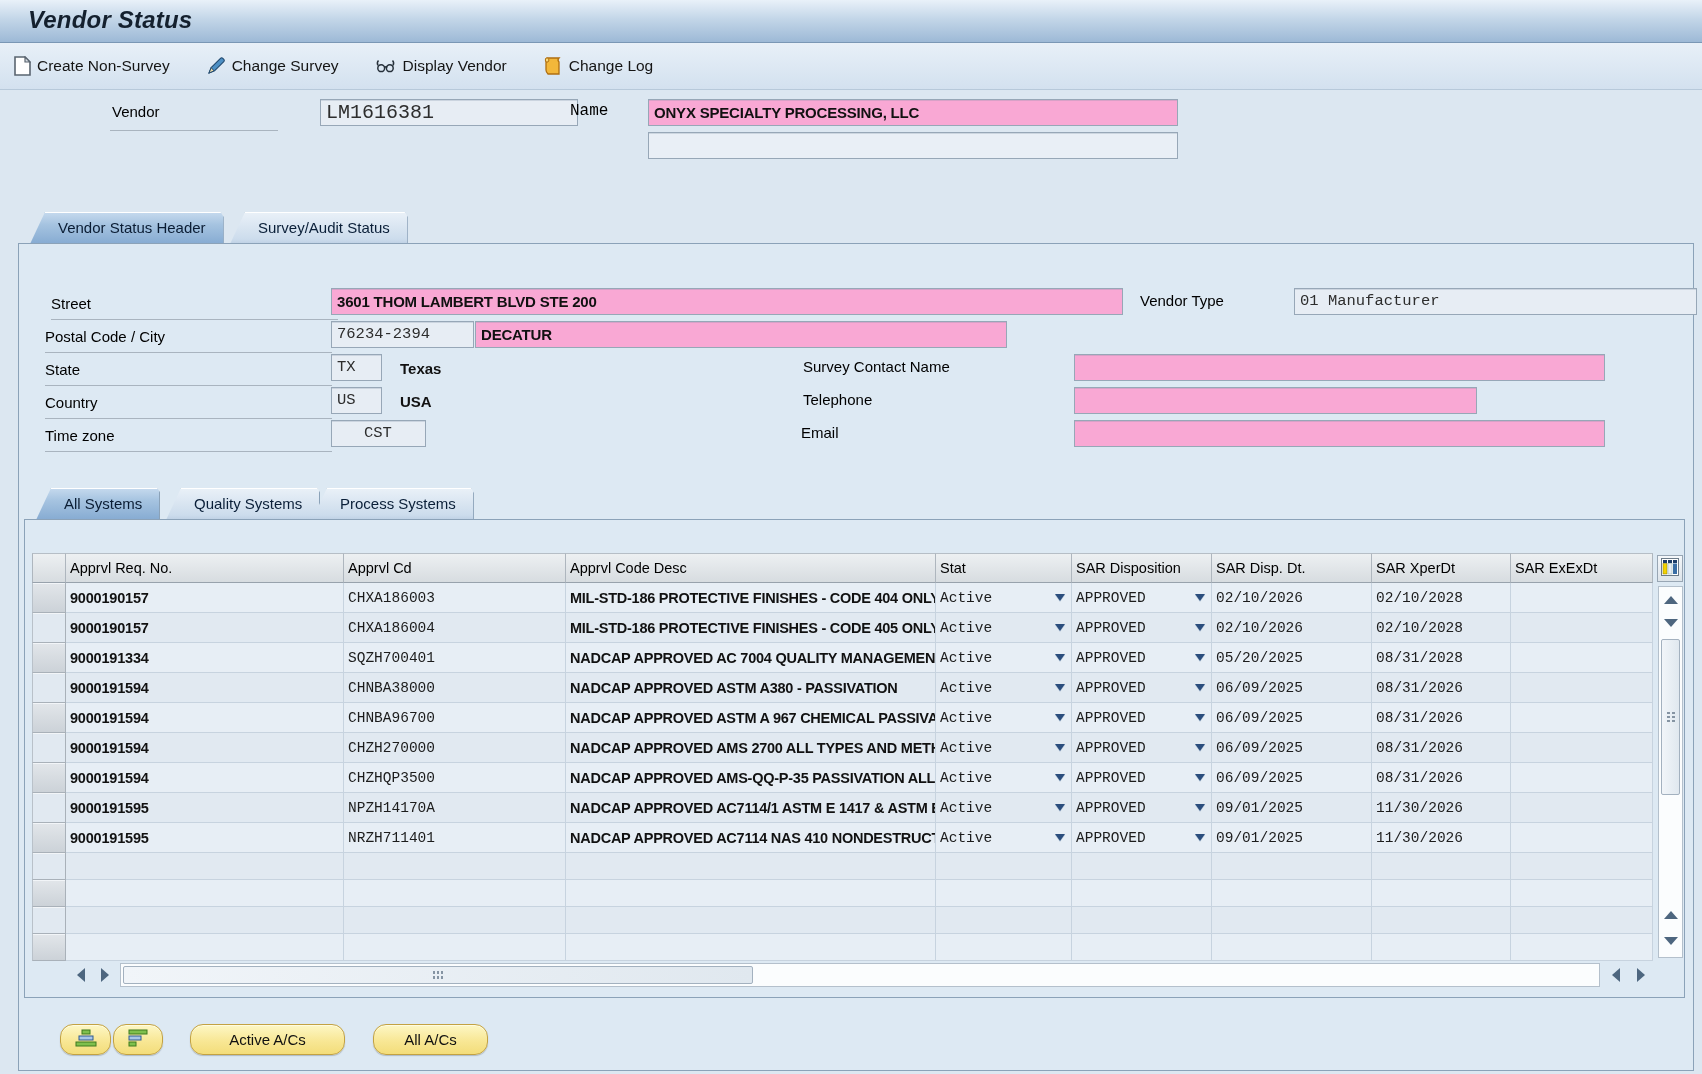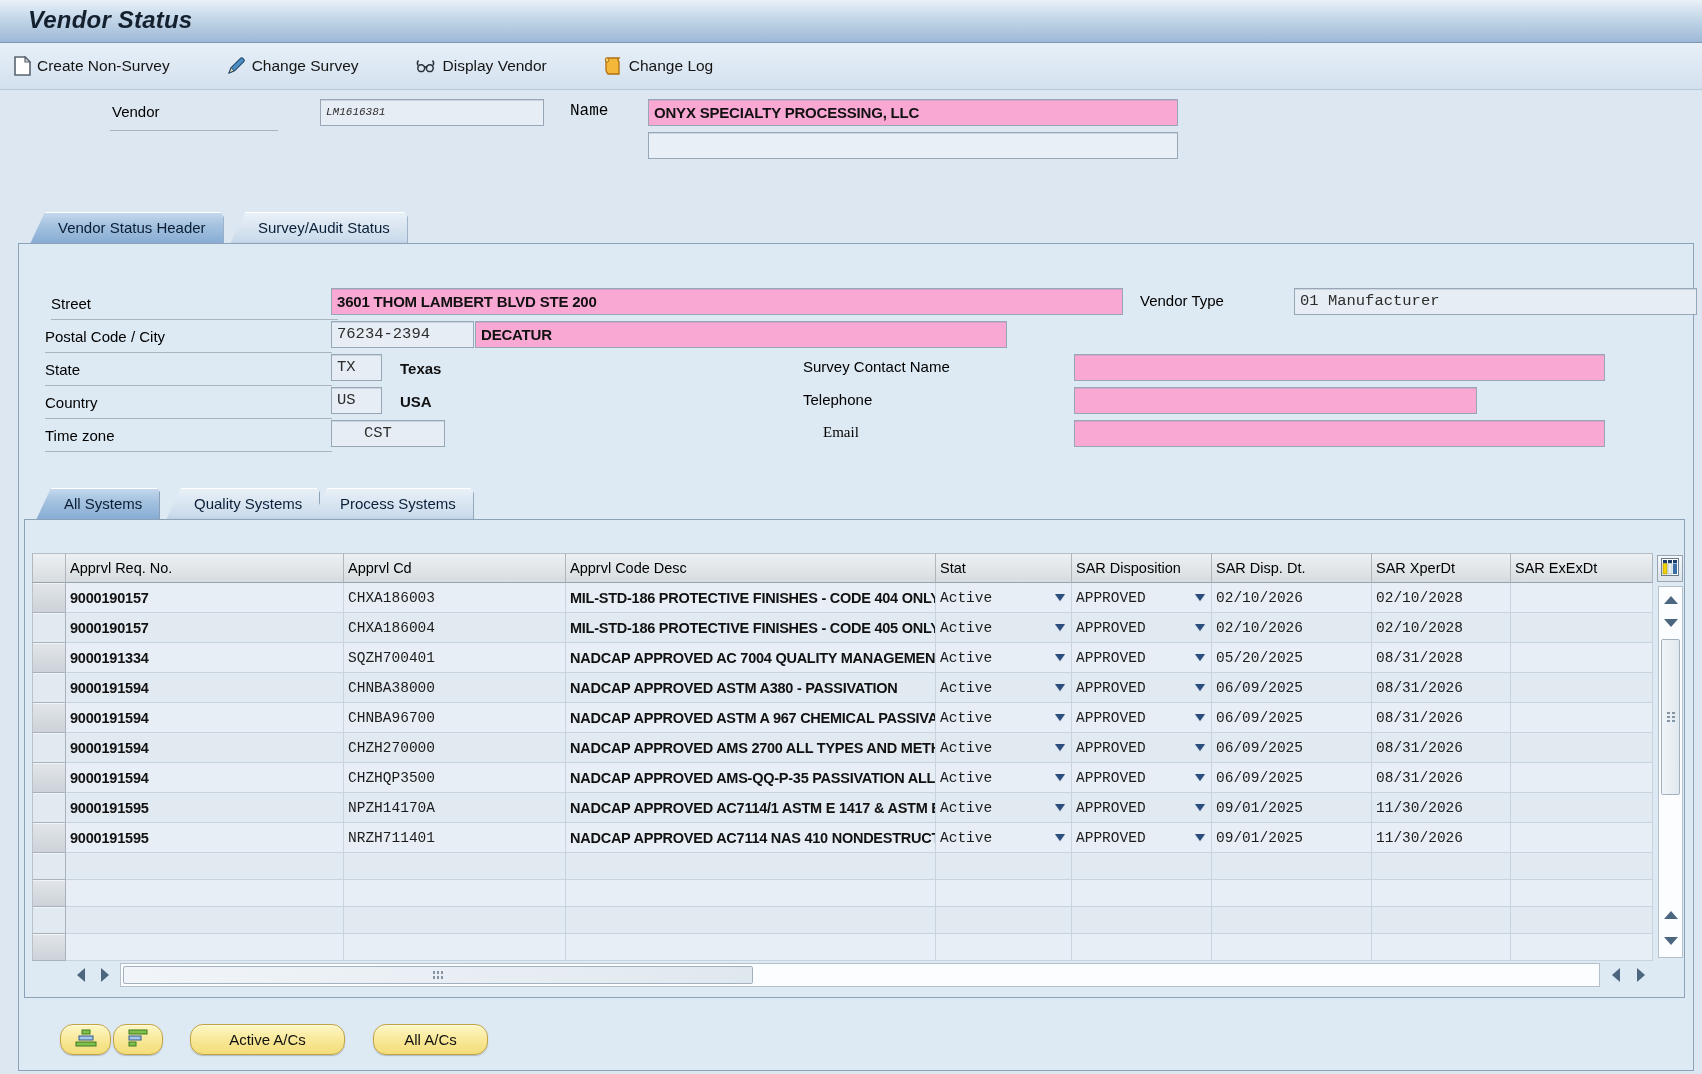--- a/index.html
+++ b/index.html
@@ -22,21 +22,21 @@
     position:absolute;left:28px;top:6px;
     font-size:24px;font-weight:bold;font-style:italic;color:#14202e;
     letter-spacing:.2px;
   }
 
   
   .toolbar{
     left:0;top:43px;width:1702px;height:47px;
     background:linear-gradient(180deg,#e8f0f8 0%,#d3e1ef 100%);
     border-bottom:1px solid #b7c9da;
-    display:flex;align-items:center;gap:56px;padding-left:14px;box-sizing:border-box;
+    display:flex;align-items:center;gap:36px;padding-left:14px;box-sizing:border-box;
   }
   .tb-btn{display:flex;align-items:center;gap:6px;font-size:15.5px;color:#151515;cursor:default;}
   .tb-btn svg{display:block;}
 
   
   .field{
     box-sizing:border-box;height:27px;line-height:25px;
     border:1px solid #97a7b7;
     background:#f9a8d4;
     padding:0 5px;white-space:nowrap;overflow:hidden;
@@ -199,21 +199,21 @@
           <path d="M5 2 h11 q-2 2 0 4 v12 h-11 q-2-2-2-4 V4 q0-2 2-2 z" fill="#f3b73a" stroke="#b06f10" stroke-width="1.3"></path>
           <path d="M5 2 q2 2 0 4 h-2 q-1.5-2 0-4 z" fill="#f8d878" stroke="#b06f10" stroke-width="1"></path>
         </svg>
     </span>
     <span>Change Log</span>
   </div>
 </div>
 
 <div class="abs lbl" style="left:112px;top:96px;">Vendor</div>
 <div class="abs" style="left:110px;top:130px;width:168px;border-bottom:1px solid #a9b4bf;"></div>
-<div class="abs field ro mono" style="left:320px;top:99px;width:224px;font-size:11px;font-style:italic;">LM1616381</div>
+<div class="abs field ro mono" style="left:320px;top:99px;width:258px;font-size:20px;">LM1616381</div>
 
 <div class="abs lbl mono" style="left:570px;top:96px;font-size:16px;">Name</div>
 <div class="abs field semib" style="left:648px;top:99px;width:530px;">ONYX SPECIALTY PROCESSING, LLC</div>
 <div class="abs field" style="left:648px;top:132px;width:530px;background:#e9eff6;"></div>
 
 <div class="abs tab active" style="left:30px;top:212px;">Vendor Status Header</div>
 <div class="abs tab" style="left:230px;top:212px;">Survey/Audit Status</div>
 
 <div class="abs panel" style="left:18px;top:243px;width:1676px;height:828px;"></div>
 
@@ -236,32 +236,32 @@
 
 <div class="abs lbl-row" style="left:45px;top:387px;width:287px;">
   <span class="lbl">Country</span>
 </div>
 <div class="abs field ro mono" style="left:331px;top:387px;width:51px;font-size:15.5px;">US</div>
 <div class="abs side-txt" style="left:400px;top:387px;">USA</div>
 
 <div class="abs lbl-row" style="left:45px;top:420px;width:287px;">
   <span class="lbl">Time zone</span>
 </div>
-<div class="abs field ro mono" style="left:331px;top:420px;width:114px;font-size:15.5px;padding-left:32px;">CST</div>
+<div class="abs field ro mono" style="left:331px;top:420px;width:95px;font-size:15.5px;padding-left:32px;">CST</div>
 
 <div class="abs lbl" style="left:1140px;top:285px;">Vendor Type</div>
 <div class="abs field ro mono" style="left:1294px;top:288px;width:403px;font-size:15.5px;">01 Manufacturer</div>
 
 <div class="abs lbl" style="left:803px;top:351px;">Survey Contact Name</div>
 <div class="abs field" style="left:1074px;top:354px;width:531px;"></div>
 
 <div class="abs lbl" style="left:803px;top:384px;">Telephone</div>
 <div class="abs field" style="left:1074px;top:387px;width:403px;"></div>
 
-<div class="abs lbl" style="left:823px;top:417px;font-family:Liberation Serif, serif;">Email</div>
+<div class="abs lbl" style="left:801px;top:417px;">Email</div>
 <div class="abs field" style="left:1074px;top:420px;width:531px;"></div>
 
 <div class="abs tab active" style="left:36px;top:488px;text-align:center;">All Systems</div>
 <div class="abs tab" style="left:166px;top:488px;">Quality Systems</div>
 <div class="abs tab" style="left:312px;top:488px;">Process Systems</div>
 
 <div class="abs panel" style="left:24px;top:519px;width:1661px;height:479px;"></div>
 
 <table class="grid abs" style="left:32px;top:553px;width:1621px;">
   <colgroup>

